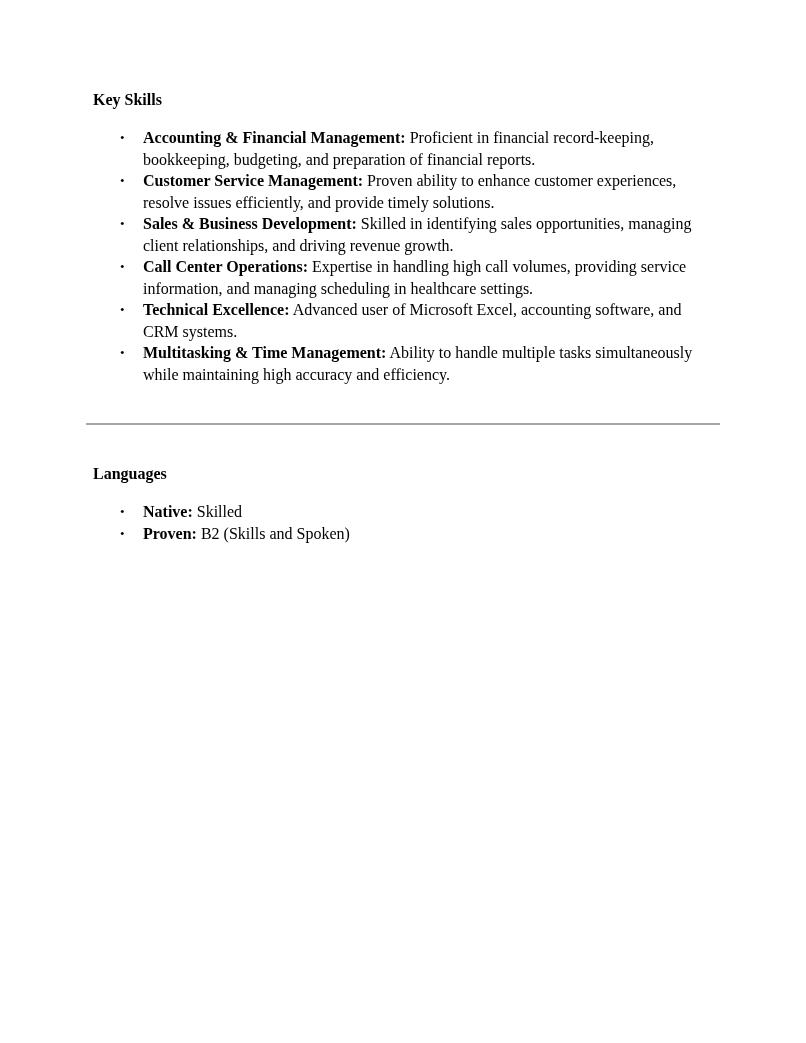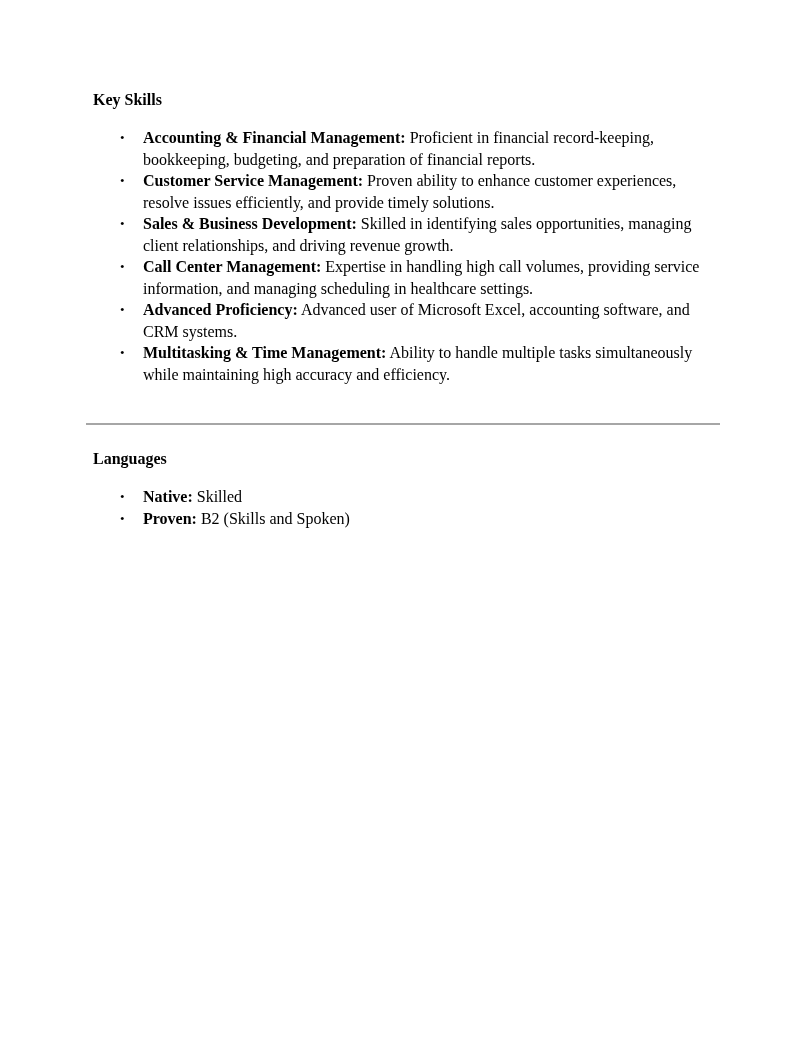--- a/index.html
+++ b/index.html
@@ -47,21 +47,21 @@
     font-size: 13px;
     line-height: 21.5px;
   }
   hr.divider {
     border: none;
     border-top: 2px solid var(--section-divider);
     height: 0;
     width: 634px;
     margin: 38px 0 0 -7px;
   }
-  .languages-section h2.section-heading { margin-top: 23px; }
+  .languages-section h2.section-heading { margin-top: 38px; }
   .footer-line {
     position: absolute;
     left: 0;
     top: 1008px;
     width: 806px;
     height: 2px;
     background: var(--footer-line);
   }
   .page-tab {
     position: absolute;
@@ -89,22 +89,22 @@
 
 <div class="page">
   <main class="content">
 
     <section class="skills-section">
       <h2 class="section-heading">Key Skills</h2>
       <ul class="item-list">
           <li><span class="bullet">•</span><strong>Accounting &amp; Financial Management:</strong> <span>Proficient in financial record-keeping, bookkeeping, budgeting, and preparation of financial reports.</span></li>
           <li><span class="bullet">•</span><strong>Customer Service Management:</strong> <span>Proven ability to enhance customer experiences, resolve issues efficiently, and provide timely solutions.</span></li>
           <li><span class="bullet">•</span><strong>Sales &amp; Business Development:</strong> <span>Skilled in identifying sales opportunities, managing client relationships, and driving revenue growth.</span></li>
-          <li><span class="bullet">•</span><strong>Call Center Management:</strong> <span>Expertise in handling high call volumes, providing service information, and managing scheduling in healthcare settings.</span></li>
-          <li><span class="bullet">•</span><strong>Advanced Proficiency:</strong> <span>Advanced user of Microsoft Excel, accounting software, and CRM systems.</span></li>
+          <li><span class="bullet">•</span><strong>Call Center Operations:</strong> <span>Expertise in handling high call volumes, providing service information, and managing scheduling in healthcare settings.</span></li>
+          <li><span class="bullet">•</span><strong>Technical Excellence:</strong> <span>Advanced user of Microsoft Excel, accounting software, and CRM systems.</span></li>
           <li><span class="bullet">•</span><strong>Multitasking &amp; Time Management:</strong> <span>Ability to handle multiple tasks simultaneously while maintaining high accuracy and efficiency.</span></li>
         </ul>
     </section>
 
     <hr class="divider">
 
     <section class="languages-section">
       <h2 class="section-heading">Languages</h2>
       <ul class="item-list">
           <li><span class="bullet">•</span><strong>Native:</strong> <span>Skilled</span></li>

